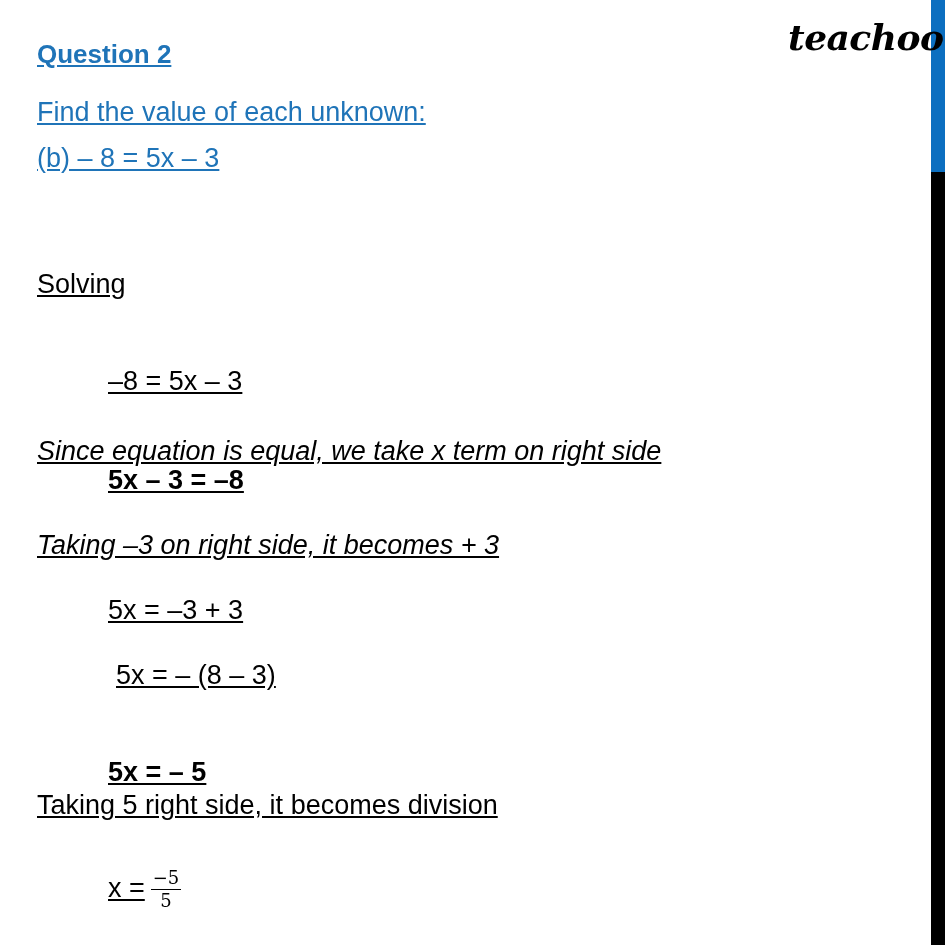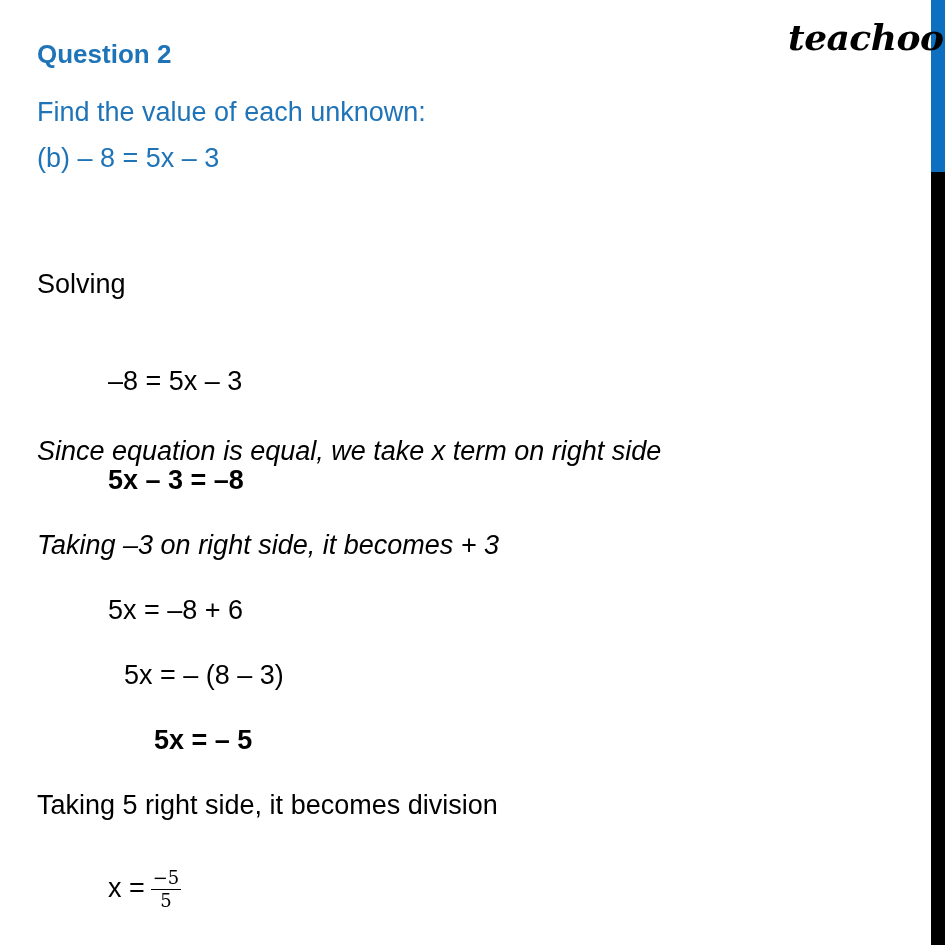--- a/index.html
+++ b/index.html
@@ -9,21 +9,21 @@
     font-family: "Liberation Sans", sans-serif;
     color: #000;
   }
   .sidebar-blue { position: absolute; left: 931px; top: 0; width: 14px; height: 172px; background: #0c6fc0; }
   .sidebar-black { position: absolute; left: 931px; top: 172px; width: 14px; height: 773px; background: #000; }
   .logo {
     position: absolute; left: 766px; top: 16px;
     font-family: "DejaVu Serif", serif; font-style: italic; font-weight: bold;
     font-size: 36px; letter-spacing: -0.5px; color: #000; margin-left: 22px;
   }
-  .line { position: absolute; white-space: nowrap; font-size: 27px; line-height: 32px; }
+  .line { position: absolute; white-space: nowrap; font-size: 27px; line-height: 32px; text-decoration: underline; }
   .blue { color: #1f74b8; }
   .title { font-weight: bold; font-size: 26px; }
   .ital { font-style: italic; }
   .bold { font-weight: bold; text-align: right; }
   .frac { display: inline-flex; flex-direction: column; align-items: center; vertical-align: middle; font-family: "DejaVu Serif", serif; font-size: 18px; line-height: 20px; margin-left: 6px; }
   .frac .num { border-bottom: 1.5px solid #000; padding: 0 2px 1px 2px; }
   .frac .den { padding-top: 1px; }
 </style>
 </head>
 <body>
@@ -35,23 +35,23 @@
 
 <div class="line blue title" style="left:37px; top:38px;">Question 2</div>
 <div class="line blue" style="left:37px; top:96px;">Find the value of each unknown:</div>
 <div class="line blue" style="left:37px; top:142px;">(b) – 8 = 5x – 3</div>
 
 <div class="line" style="left:37px; top:268px;">Solving</div>
 <div class="line" style="left:108px; top:334px;margin-top:31px;">–8 = 5x – 3</div>
 <div class="line ital" style="left:37px; top:399px;margin-top:36px;">Since equation is equal, we take x term on right side</div>
 <div class="line bold" style="left:108px; top:464px;">5x – 3 = –8</div>
 <div class="line ital" style="left:37px; top:529px;">Taking –3 on right side, it becomes + 3</div>
-<div class="line" style="left:108px; top:594px;">5x = –8 + 6</div>
-<div class="line" style="left:124px; top:659px;">5x = – (8 – 3)</div>
-<div class="line bold" style="left:108px; top:724px;margin-left:46px;">5x = – 5</div>
+<div class="line" style="left:108px; top:594px;">5x = –3 + 3</div>
+<div class="line" style="left:116px; top:659px;">5x = – (8 – 3)</div>
+<div class="line bold" style="left:108px; top:756px;">5x = – 5</div>
 <div class="line" style="left:37px; top:789px;">Taking 5 right side, it becomes division</div>
 
 <div class="line" style="left:108px; top:868px;">
   <span>x =</span><span class="frac">
       <span class="num">−5</span>
       <span class="den">5</span>
     </span>
 </div>
 
 </body></html>

